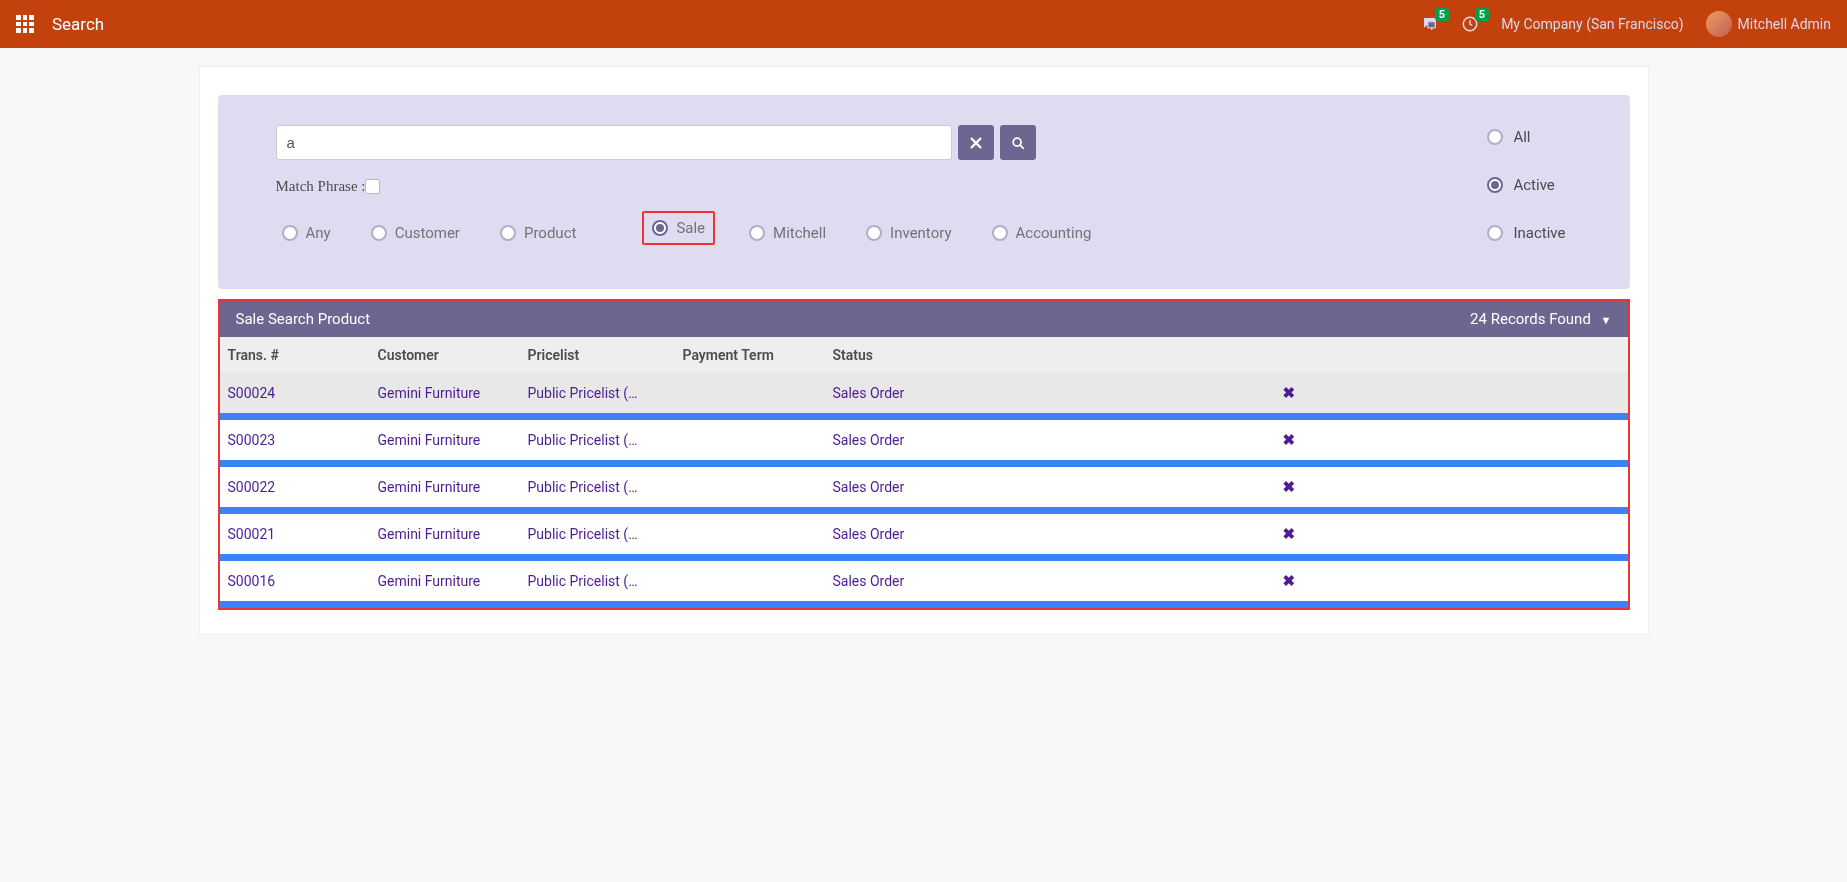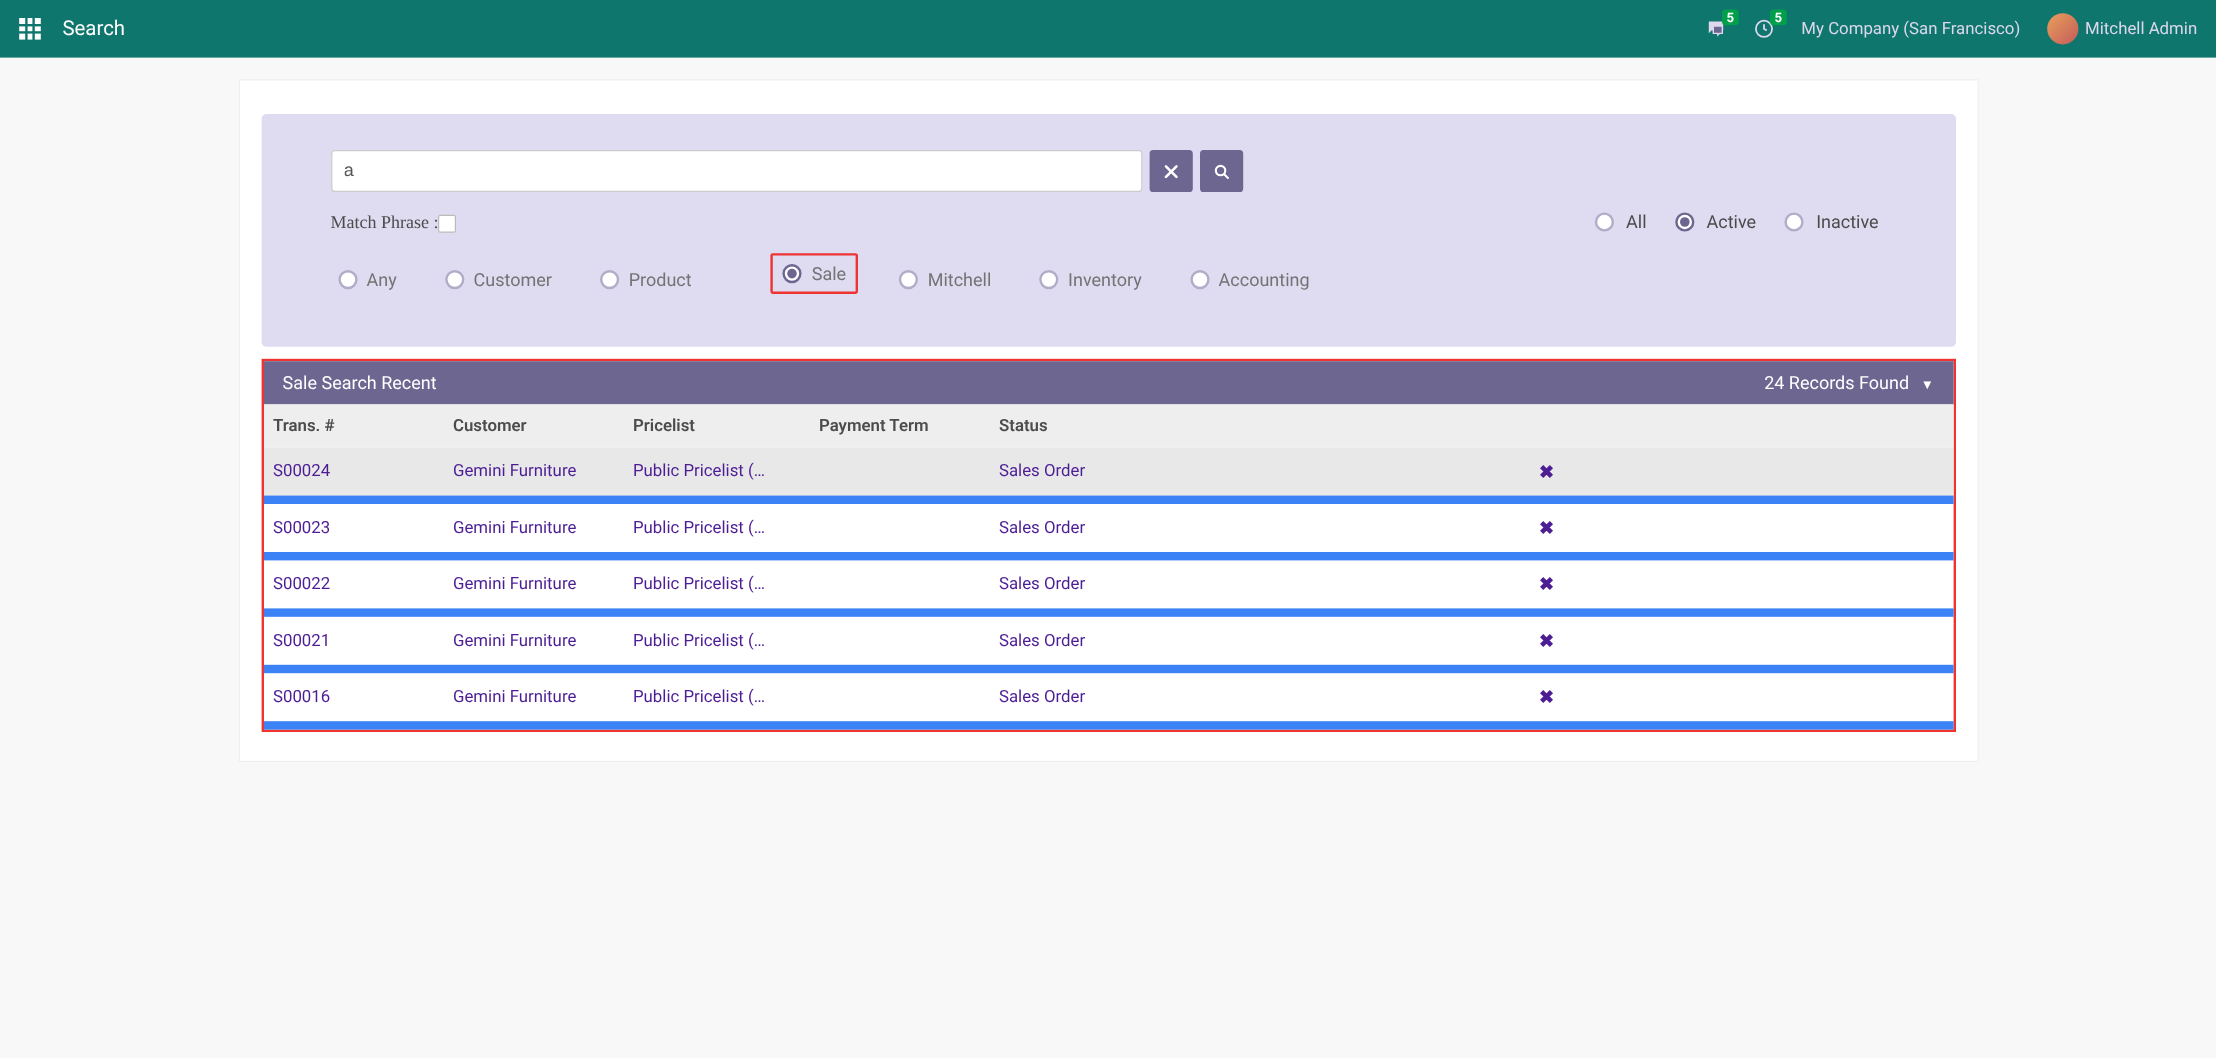--- a/index.html
+++ b/index.html
@@ -5,21 +5,21 @@
 * { box-sizing: border-box; margin: 0; padding: 0; }
 body {
   font-family: -apple-system, BlinkMacSystemFont, "Segoe UI", Roboto, Arial, sans-serif;
   background: #f8f8f8;
   color: #4c4c4c;
   font-size: 14px;
 }
 
 
 .navbar {
-  background: #0f766e;
+  background: #c2410c;
   color: #fff;
   display: flex;
   align-items: center;
   height: 48px;
   padding: 0 16px;
 }
 .navbar-left { display: flex; align-items: center; gap: 18px; }
 .apps-icon { width: 18px; height: 18px; display: grid; grid-template-columns: repeat(3,1fr); grid-template-rows: repeat(3,1fr); gap: 2px; cursor:pointer; }
 .apps-icon span { background: #fff; }
 .navbar-title { font-size: 17px; }
@@ -65,21 +65,21 @@
 .match-row { margin-top: 18px; display:flex; align-items:center; color:#4b4b4b; font-size:15px;font-family:Liberation Serif, serif;}
 .checkbox { width:15px; height:15px; background:#fff; border:1px solid #bbb; border-radius:2px; }
 .radio-row { margin-top: 16px; display:flex; align-items:flex-end; gap: 28px; font-size:15px; color:#737373;}
 .radio-item { display:flex; align-items:center; gap:8px; cursor:pointer; padding:3px 6px; }
 .radio-item.highlighted { border:2px solid #e33; border-radius:2px; padding:6px 8px;margin-left:32px; }
 .radio {
   width: 16px; height: 16px; border-radius:50%; border:2px solid #b0adc9; background:#fff; display:flex; align-items:center; justify-content:center;
 }
 .radio.selected { border-color:#6d6691; }
 .radio.selected::after { content:""; width:8px; height:8px; border-radius:50%; background:#6d6691; }
-.status-col { display:flex; gap:12px; font-size:15px; color:#4b4b4b; }
+.status-col { display:flex; flex-direction:column; gap:24px; font-size:15px; color:#4b4b4b; }
 .status-col .radio-item { gap:10px; }
 
 
 .section-header {
   background: #6d6691;
   color: #fff;
   margin: 14px 18px 0 18px;
   padding: 9px 16px;
   font-size: 15px;
   display:flex; justify-content:space-between; align-items:center;
@@ -219,21 +219,21 @@
       <div class="radio-item">
         <span class="radio"></span>
         <span>Inactive</span>
       </div>
     </div>
   </div>
 
 
   <div class="results-wrap">
     <div class="section-header">
-      <span>Sale Search Recent</span>
+      <span>Sale Search Product</span>
       <span>
         <span>24 Records Found</span>
         <span class="caret">▼</span>
       </span>
     </div>
 
     <table class="results-table">
       <thead>
         <tr>
           <th class="col-trans">Trans. #</th>

